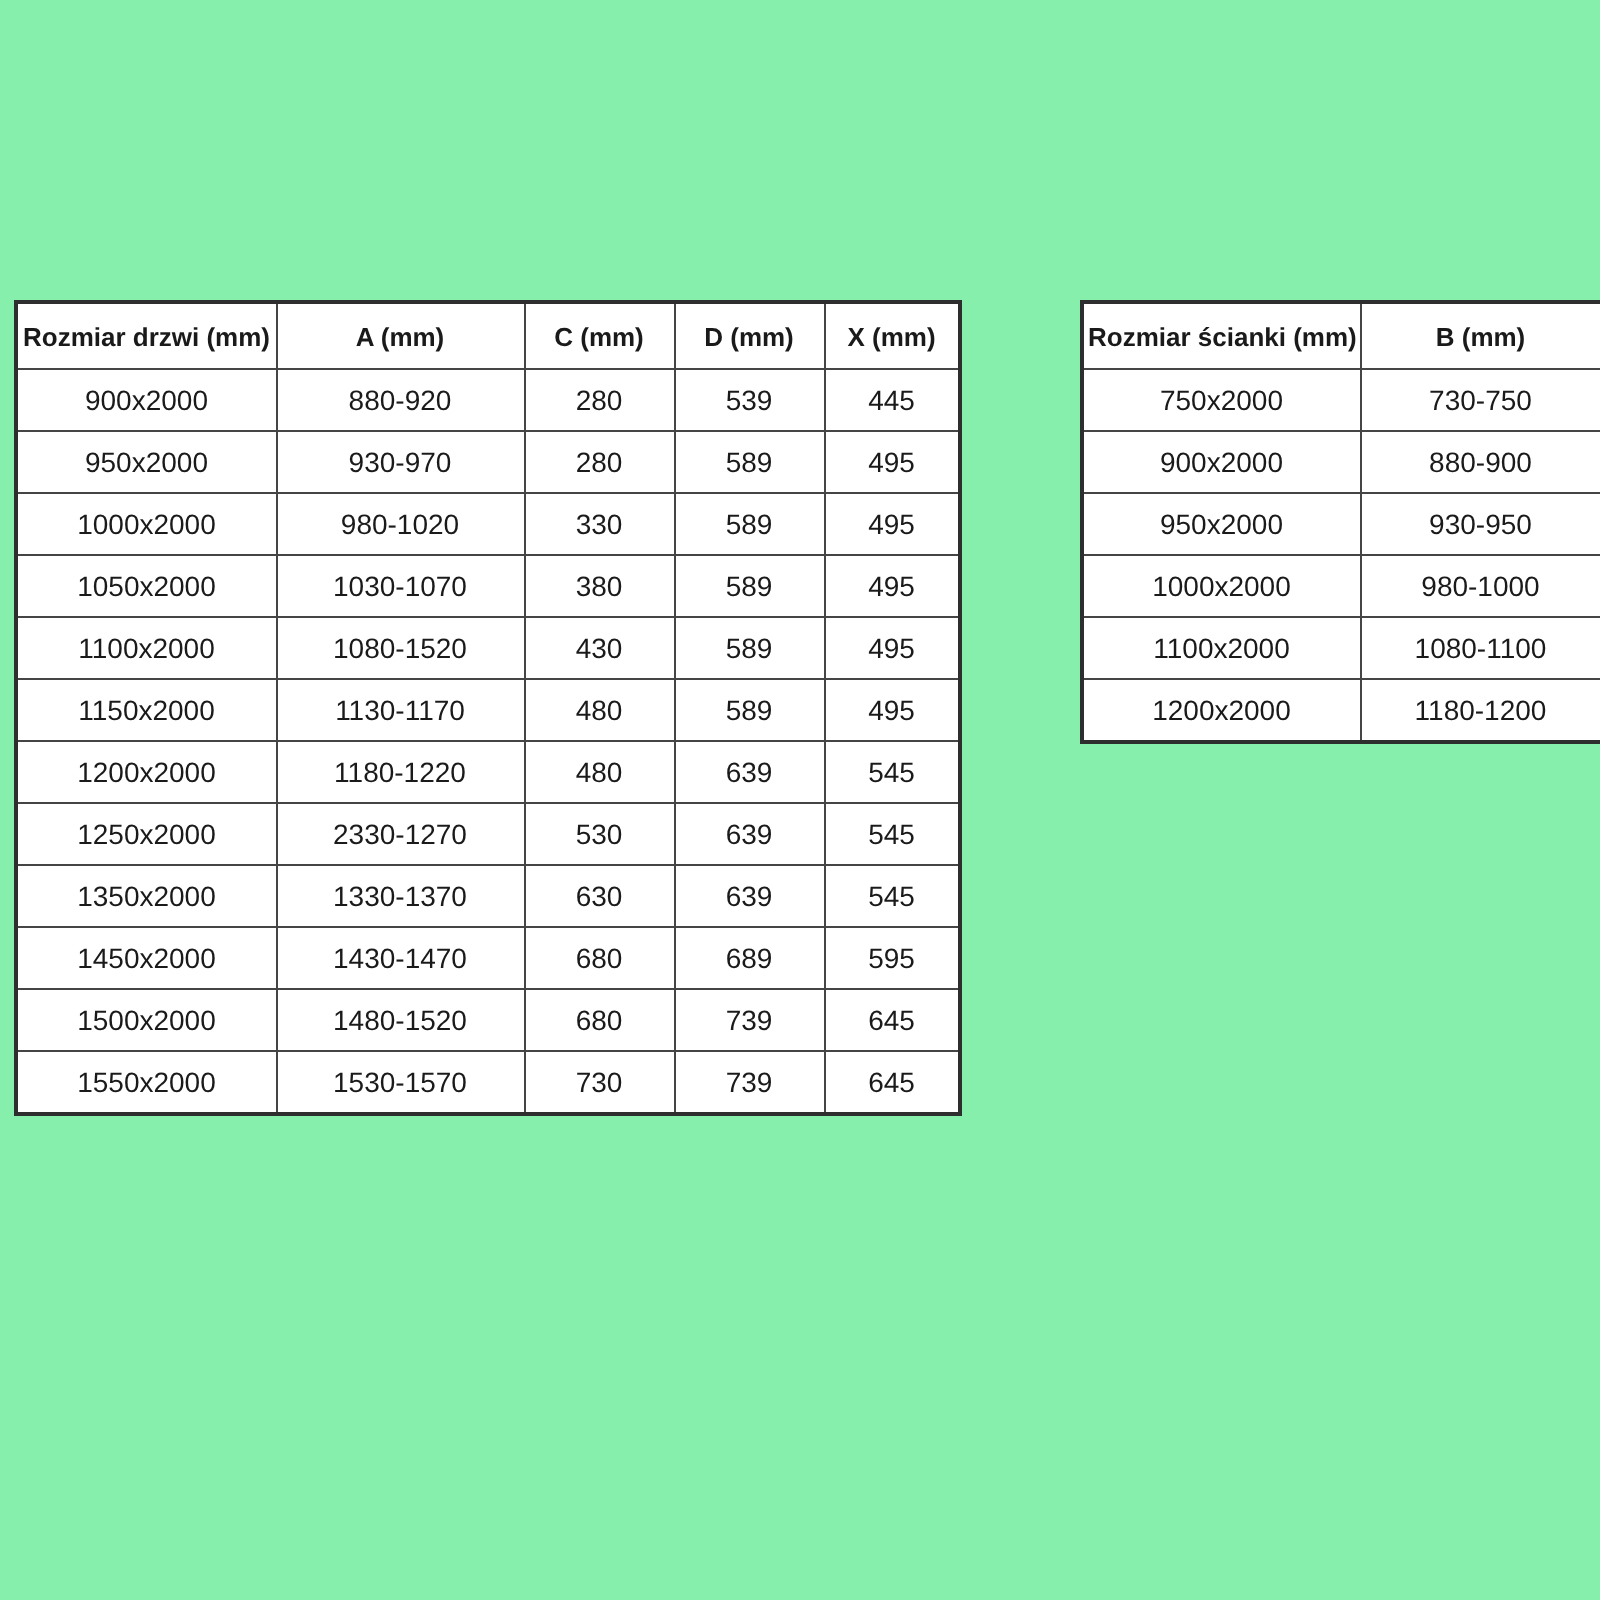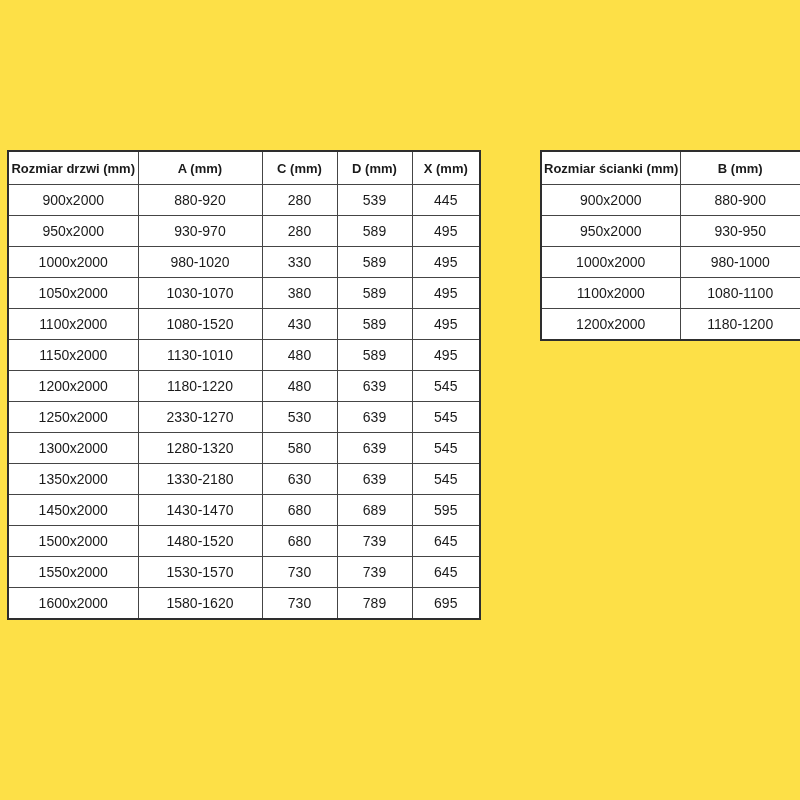--- a/index.html
+++ b/index.html
@@ -10,21 +10,21 @@
     width: 800px;
     height: 800px;
     background: #ffffff;
     position: relative;
     overflow: hidden;
     font-family: "Liberation Sans", sans-serif;
   }
   .canvas {
     position: absolute;
     inset: 0;
-    background: #fde047;
+    background: #86efac;
     text-decoration: underline;
   }
   .spec-table {
     position: absolute;
     border-collapse: collapse;
     table-layout: fixed;
     background: #ffffff;
     color: #1a1a1a;
     border: 2px solid #2e2e2e;
   }
@@ -112,49 +112,42 @@
         </tr>
         <tr>
           <td>1100x2000</td>
           <td>1080-1520</td>
           <td>430</td>
           <td>589</td>
           <td>495</td>
         </tr>
         <tr>
           <td>1150x2000</td>
-          <td>1130-1010</td>
+          <td>1130-1170</td>
           <td>480</td>
           <td>589</td>
           <td>495</td>
         </tr>
         <tr>
           <td>1200x2000</td>
           <td>1180-1220</td>
           <td>480</td>
           <td>639</td>
           <td>545</td>
         </tr>
         <tr>
           <td>1250x2000</td>
           <td>2330-1270</td>
           <td>530</td>
           <td>639</td>
           <td>545</td>
         </tr>
         <tr>
-          <td>1300x2000</td>
-          <td>1280-1320</td>
-          <td>580</td>
-          <td>639</td>
-          <td>545</td>
-        </tr>
-        <tr>
           <td>1350x2000</td>
-          <td>1330-2180</td>
+          <td>1330-1370</td>
           <td>630</td>
           <td>639</td>
           <td>545</td>
         </tr>
         <tr>
           <td>1450x2000</td>
           <td>1430-1470</td>
           <td>680</td>
           <td>689</td>
           <td>595</td>
@@ -165,44 +158,41 @@
           <td>680</td>
           <td>739</td>
           <td>645</td>
         </tr>
         <tr>
           <td>1550x2000</td>
           <td>1530-1570</td>
           <td>730</td>
           <td>739</td>
           <td>645</td>
-        </tr>
-        <tr>
-          <td>1600x2000</td>
-          <td>1580-1620</td>
-          <td>730</td>
-          <td>789</td>
-          <td>695</td>
         </tr>
       </tbody>
     </table>
 
   <table class="spec-table walls-table">
     <colgroup>
       <col style="width:139px">
       <col style="width:121px">
     </colgroup>
   <thead>
         <tr>
           <th>Rozmiar ścianki (mm)</th>
           <th>B (mm)</th>
         </tr>
       </thead>
       <tbody>
         <tr>
+          <td>750x2000</td>
+          <td>730-750</td>
+        </tr>
+        <tr>
           <td>900x2000</td>
           <td>880-900</td>
         </tr>
         <tr>
           <td>950x2000</td>
           <td>930-950</td>
         </tr>
         <tr>
           <td>1000x2000</td>
           <td>980-1000</td>

